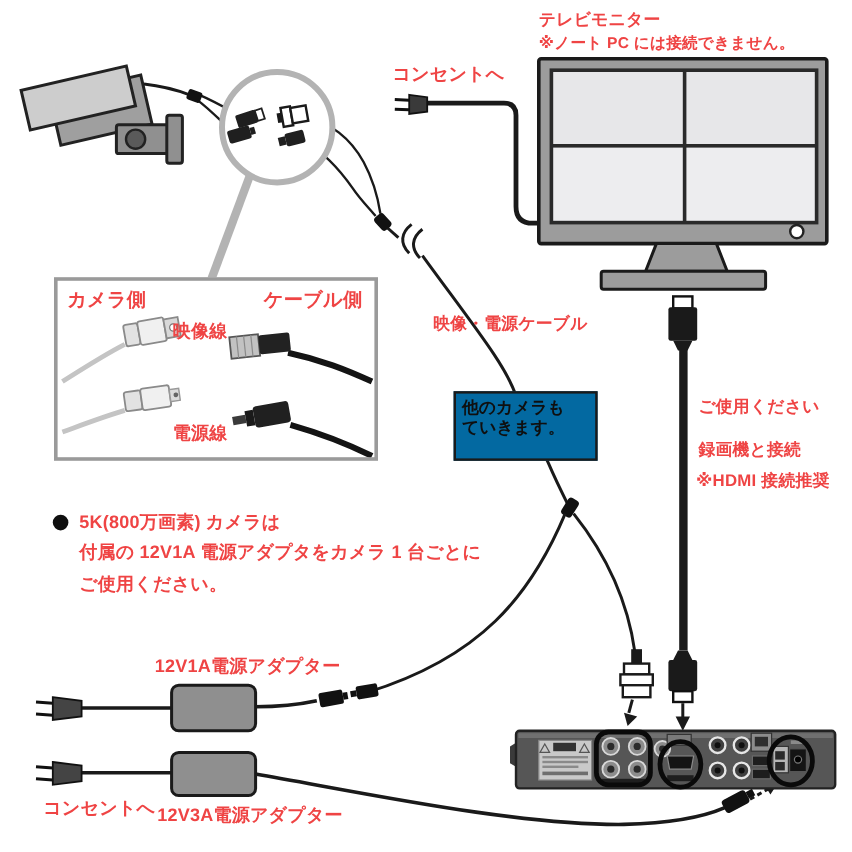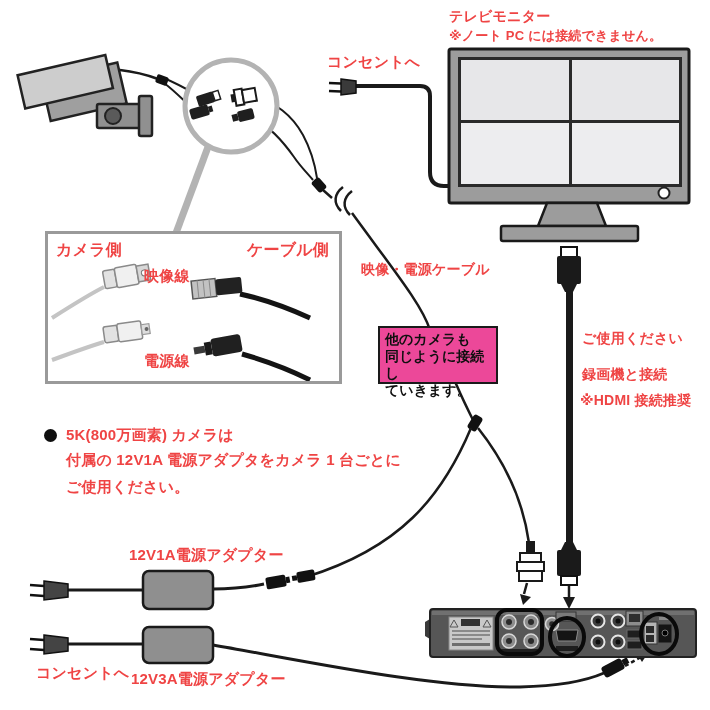--- a/index.html
+++ b/index.html
@@ -8,26 +8,26 @@
     font-family:"Liberation Sans","DejaVu Sans",sans-serif;
     overflow:hidden;color:#0f0f0f;
   }
   svg{position:absolute;left:0;top:0;}
   .lbl{position:absolute;font-weight:600;color:#ef4444;white-space:nowrap;letter-spacing:.2px;}
   .fs13{font-size:13px;}
   .fs14{font-size:14px;}
   .fs15{font-size:15px;}
   .hdr{font-size:16px;font-weight:700;}
   .detail-box{
-    position:absolute;left:45px;top:231px;width:297px;height:153px;
+    position:absolute;left:45px;top:231px;width:270px;height:153px;
     background:#ffffff;border:3px solid #9a9a9a;box-sizing:border-box;text-align:center;
   }
   .callout-box{
     position:absolute;left:378px;top:326px;width:120px;height:58px;
-    background:#ec4899;border:2px solid #1a1a1a;box-sizing:border-box;
+    background:#0369a1;border:2px solid #1a1a1a;box-sizing:border-box;
     padding:3px 5px;font-size:14px;font-weight:600;line-height:17px;
   }
   .bullet-dot{
     position:absolute;left:44px;top:429px;width:13px;height:13px;border-radius:50%;
     background:#0f0f0f;
   }
 </style>
 </head>
 <body>
 
@@ -289,21 +289,20 @@
 
 <div class="lbl fs14" style="left:449px;top:8px;">テレビモニター</div>
 <div class="lbl fs13" style="left:449px;top:27px;">※ノート PC には接続できません。</div>
 
 <div class="lbl fs15" style="left:327px;top:53px;font-weight:700;">コンセントへ</div>
 
 <div class="lbl fs14" style="left:361px;top:261px;">映像・電源ケーブル</div>
 
 <div class="callout-box">
   <div>他のカメラも</div>
-  <div>同じように接続し</div>
   <div>ていきます。</div>
 </div>
 
 <div class="lbl fs14" style="left:582px;top:330px;">ご使用ください</div>
 <div class="lbl fs14" style="left:582px;top:366px;">録画機と接続</div>
 <div class="lbl fs14" style="left:580px;top:392px;">※HDMI 接続推奨</div>
 
 <div class="bullet-dot"></div>
 <div class="lbl fs15" style="left:66px;top:426px;">5K(800万画素) カメラは</div>
 <div class="lbl fs15" style="left:66px;top:451px;">付属の 12V1A 電源アダプタをカメラ 1 台ごとに</div>

